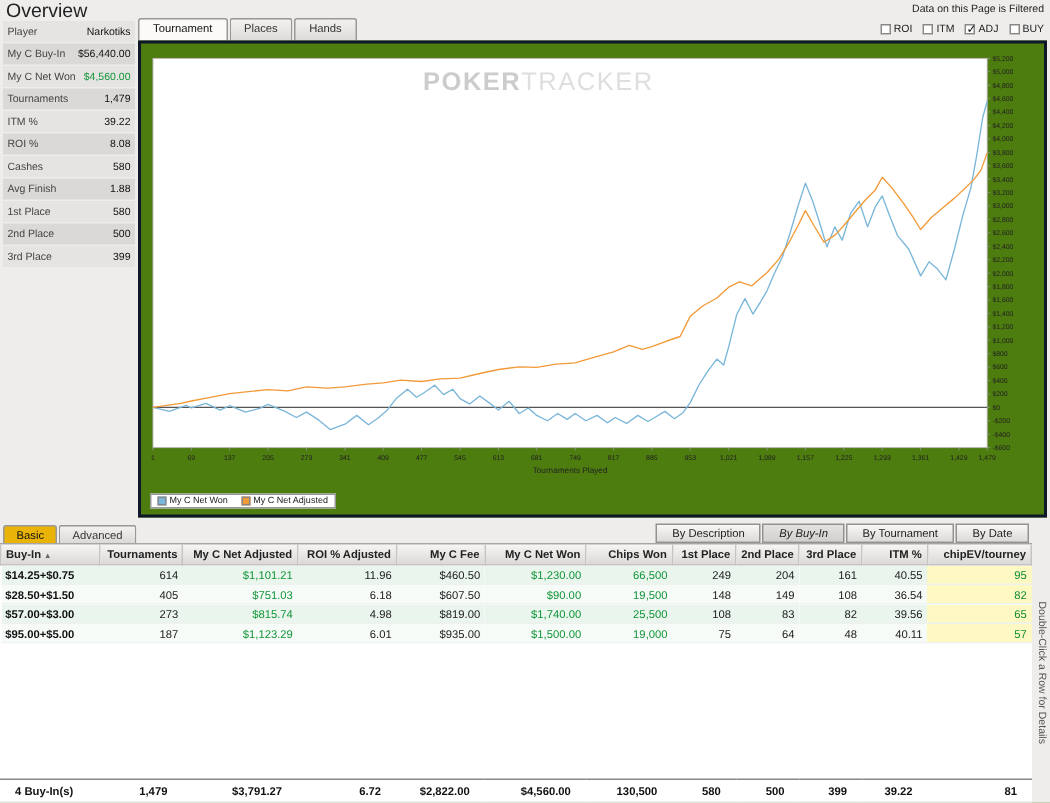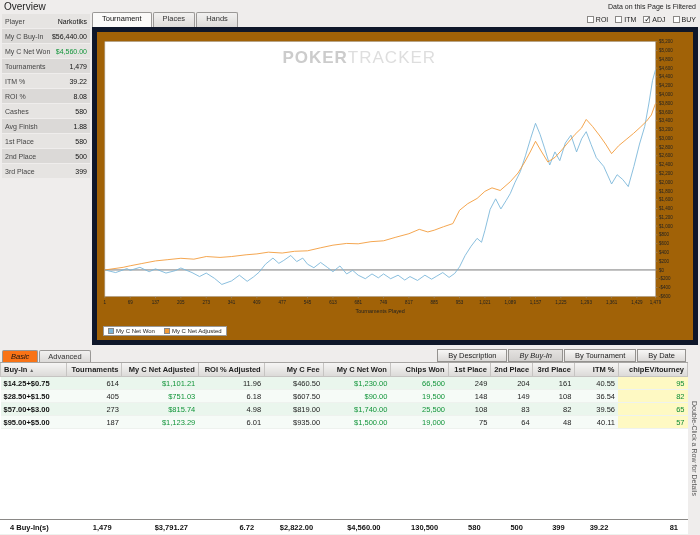--- a/index.html
+++ b/index.html
@@ -3,21 +3,21 @@
 <meta charset="utf-8">
 <style>
   html,body{margin:0;padding:0;}
   body{width:700px;height:535px;overflow:hidden;background:#efedec;
        font-family:"Liberation Sans",sans-serif;font-size:8px;color:#222;}
   .app{position:relative;width:700px;height:535px;}
 
   
   .topbar{position:absolute;top:0;left:0;right:0;height:12px;display:flex;
           justify-content:space-between;align-items:center;padding:1px 4px;box-sizing:border-box;}
-  .overview-title{font-size:10px;color:#222;}
+  .overview-title{font-size:13px;color:#222;}
   .filtered-note{font-size:7px;color:#222;}
 
   
   .sidebar{position:absolute;top:14px;left:2px;width:88px;}
   .srow{display:flex;justify-content:space-between;align-items:center;height:14px;
         padding:0 3px;margin-bottom:1px;background:#e6e4e2;font-size:7px;box-sizing:border-box;}
   .srow:nth-child(even){background:#dbd9d7;}
   .slabel{color:#444;}
   .svalue{color:#111;}
   .green{color:#12953a;}
@@ -26,37 +26,37 @@
   .chart-panel{position:absolute;left:92px;top:12px;right:2px;height:333px;}
   .tabrow{height:15px;display:flex;}
   .tab{border:1px solid #9a9896;border-bottom:none;background:linear-gradient(#f2f1f0,#dddbd9);
        padding:1px 9px;font-size:7.5px;border-radius:2px 2px 0 0;margin-right:1px;color:#333;}
   .tab.active{background:#fbfaf9;color:#111;}
   .checks{margin-left:auto;display:flex;gap:7px;align-items:center;padding-right:2px;}
   .check{display:flex;align-items:center;font-size:7px;color:#222;}
   .cb{width:7px;height:7px;border:1px solid #8a8886;background:#fff;display:inline-block;
       margin-right:2px;position:relative;box-sizing:border-box;}
   .cb.checked::after{content:"✓";position:absolute;top:-2.5px;left:0;font-size:8px;color:#111;}
-  .chart-box{position:absolute;top:15px;left:0;right:0;bottom:0;background:#a16207;border:5px solid #0f172a;}
+  .chart-box{position:absolute;top:15px;left:0;right:0;bottom:0;background:#4d7c0f;border:2px solid #0f172a;}
   .chart-box svg{position:absolute;top:0;left:0;width:100%;height:100%;}
   .watermark{position:absolute;top:16px;left:44%;transform:translateX(-50%);font-size:17px;
              letter-spacing:1px;pointer-events:none;}
   .wm-bold{font-weight:bold;color:#cccccc;}
   .wm-light{color:#dedede;}
   .legend{position:absolute;left:6px;bottom:4px;border:1px solid #999;background:#fff;
           display:flex;gap:9px;padding:1px 4px;font-size:6px;align-items:center;color:#222;}
   .lg-item{display:flex;align-items:center;}
   .lg-swatch{width:6px;height:6px;display:inline-block;margin-right:2px;border:1px solid #888;box-sizing:border-box;}
 
   
   .bottom{position:absolute;top:348px;left:0;right:0;bottom:0;}
   .btabrow{height:14px;display:flex;align-items:flex-end;padding:0 2px;}
   .btab{border:1px solid #9a9896;border-bottom:none;background:linear-gradient(#f2f1f0,#dcdad8);
         padding:1px 8px;font-size:7.5px;border-radius:2px 2px 0 0;margin-right:1px;color:#333;}
-  .btab.active{background:#f97316;color:#111;font-style:italic;}
+  .btab.active{background:#eab308;color:#111;}
   .bybtns{margin-left:auto;display:flex;padding-right:12px;}
   .bybtn{border:1px solid #94928f;background:linear-gradient(#f8f7f6,#dcdad8);
          padding:1px 10px;font-size:7.5px;margin-left:1px;color:#222;}
   .bybtn.active{background:linear-gradient(#e4e2e0,#d2d0ce);font-style:italic;}
 
   .table-area{position:absolute;top:14px;left:0;right:12px;bottom:0;background:#fff;
               border-top:1px solid #a8a6a4;display:flex;flex-direction:column;}
   table{width:100%;border-collapse:collapse;table-layout:fixed;font-size:7.5px;}
   thead th{background:linear-gradient(#f6f5f4,#dcdad8);border:1px solid #c6c4c2;border-top:none;
            height:13px;font-weight:bold;padding:0 3px;text-align:right;white-space:nowrap;overflow:hidden;color:#222;}

